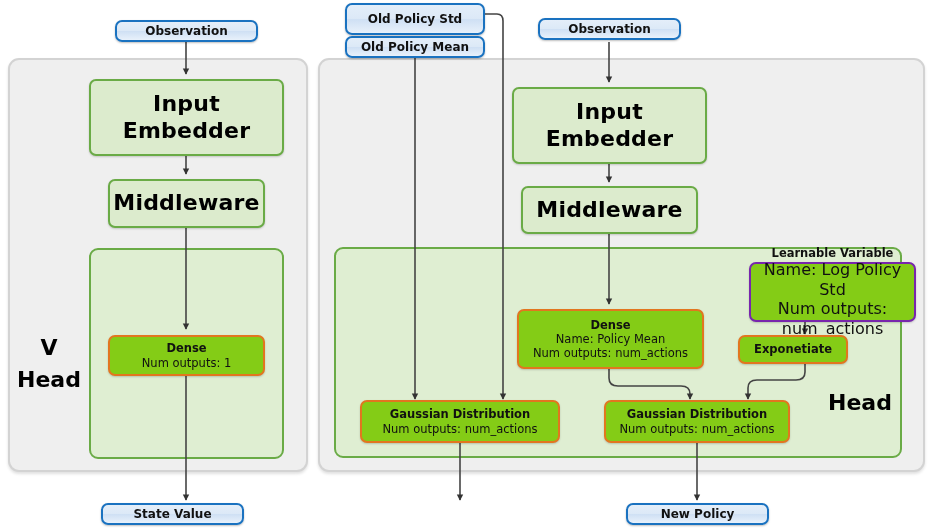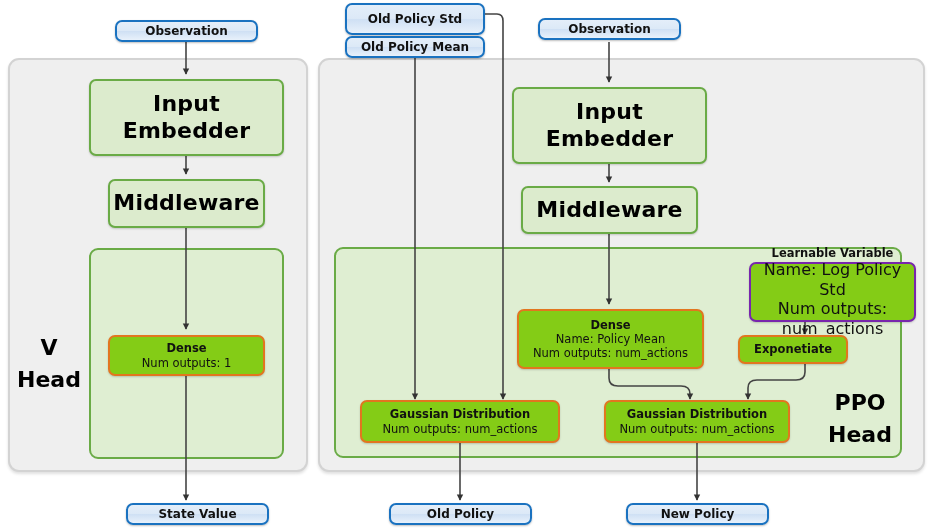--- a/index.html
+++ b/index.html
@@ -94,21 +94,20 @@
       <path d="M697,443 L697,500"></path>
     </g>
   </svg>
 
   <div class="headlbl" style="left:8px;top:332px;width:82px;">
     <div>V</div>
     <div>Head</div>
   </div>
 
   <div class="headlbl" style="left:820px;top:387px;width:80px;">
-    <div>PPO</div>
     <div>Head</div>
   </div>
 
   <div class="node io" style="left:115px;top:20px;width:143px;height:22px;">
     <span>Observation</span>
   </div>
 
   <div class="node io" style="left:345px;top:3px;width:140px;height:32px;">
     <span>Old Policy Std</span>
   </div>
@@ -161,25 +160,22 @@
   <div class="node op" style="left:360px;top:400px;width:200px;height:43px;">
     <div class="t1">Gaussian Distribution</div>
     <div class="t2">Num outputs: num_actions</div>
   </div>
 
   <div class="node op" style="left:604px;top:400px;width:186px;height:43px;">
     <div class="t1">Gaussian Distribution</div>
     <div class="t2">Num outputs: num_actions</div>
   </div>
 
-  <div class="node io" style="left:126px;top:503px;width:143px;height:22px;">
+  <div class="node io" style="left:101px;top:503px;width:143px;height:22px;">
     <span>State Value</span>
   </div>
 
-  <div class="node io" style="left:389px;top:503px;width:143px;height:22px;">
-    <span>Old Policy</span>
-  </div>
 
   <div class="node io" style="left:626px;top:503px;width:143px;height:22px;">
     <span>New Policy</span>
   </div>
 
 </div>
 
 </body></html>

